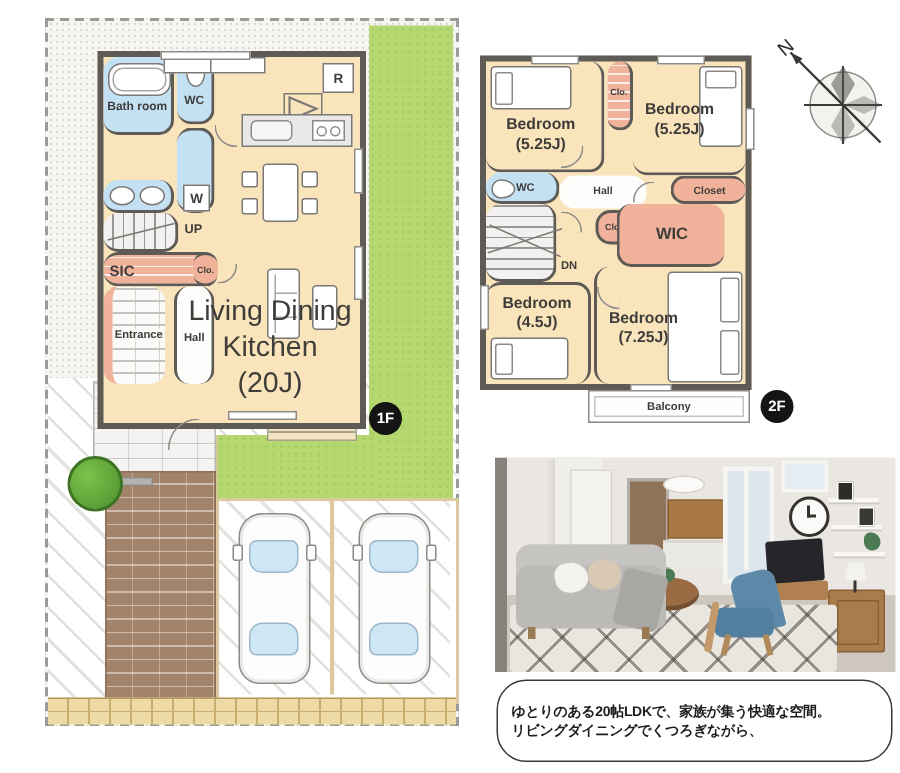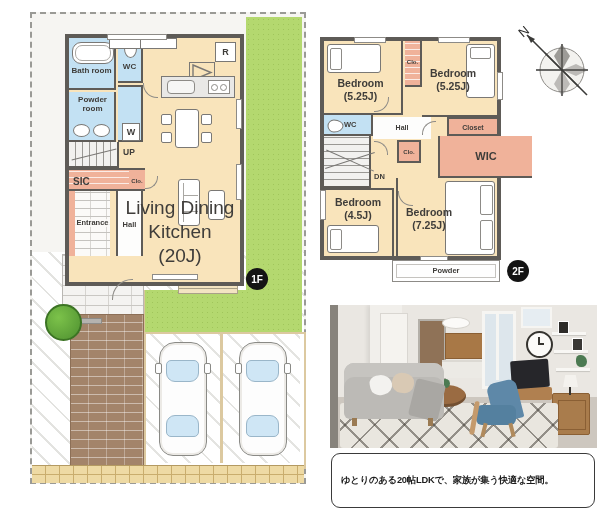--- a/index.html
+++ b/index.html
@@ -43,21 +43,21 @@
   .ws-front{top:17px;} .ws-rear{top:72px;border-radius:9px 9px 5px 5px;}
   .mirror{position:absolute;top:20px;width:5px;height:9px;background:#fdfdfd;border:1px solid #8a8a86;border-radius:2px;}
   .mir-l{left:-5px;} .mir-r{right:-5px;}
 
   .curb{left:0;top:451px;width:272px;height:17px;background:#eedaa4;border-top:1.5px solid #b49a62;
         background-image:repeating-linear-gradient(90deg,transparent 0 13px,#c9ad6d 13px 14px),
                          linear-gradient(0deg,transparent 48%,#c9ad6d 48%,#c9ad6d 52%,transparent 52%);}
 
   
   .house1{left:33px;top:20px;width:171px;height:244px;border:4px solid #5e5b57;background:#f9e4bb;}
-  .room{position:absolute;box-sizing:border-box;}
+  .room{position:absolute;box-sizing:border-box;border-radius:10px;}
   .blue{background:#c3e1f3;}
   .salmon{background:#f0b29a;}
   .wall-r{border-right:2px solid #5e5b57;} .wall-b{border-bottom:2px solid #5e5b57;}
   .wall-l{border-left:2px solid #5e5b57;} .wall-t{border-top:2px solid #5e5b57;}
   .lbl{font-size:8px;line-height:1.1;text-align:center;color:#3f3d3a;font-weight:600;}
   .brick-salmon{background-image:repeating-linear-gradient(0deg,transparent 0 5px,rgba(255,255,255,.75) 5px 6px);}
   .tile{background:#fbfaf8;
         background-image:repeating-linear-gradient(0deg,transparent 0 7px,#c5c3bf 7px 8px),
                          repeating-linear-gradient(90deg,transparent 0 15px,#d8d6d2 15px 16px);}
   .stairs{background:#f2f1ef;background-image:repeating-linear-gradient(90deg,transparent 0 6px,#9a9894 6px 7px);}
@@ -107,21 +107,21 @@
 
   
   .compass{left:515px;top:26px;width:82px;height:80px;}
 
   
   .photo{left:330px;top:305px;width:267px;height:143px;overflow:hidden;
          background:linear-gradient(180deg,#eae7e2 0 92px,#cdc7bf 92px 100%);}
   .p{position:absolute;}
 
   
-  .caption{left:331px;top:453px;width:264px;height:55px;background:#fff;border:1.5px solid #3a3a3a;border-radius:9px;
+  .caption{left:331px;top:453px;width:264px;height:55px;background:#fff;border:1.5px solid #3a3a3a;border-radius:20px;
            box-sizing:border-box;padding:6px 9px;display:flex;flex-direction:column;justify-content:center;}
   .caption div{font-size:9.3px;line-height:1.38;font-weight:600;color:#1d1d1d;letter-spacing:-0.2px;white-space:nowrap;}
 </style>
 </head>
 <body>
 
 <div class="page">
 
   <div class="abs site">
     <div class="abs hatch hatchzone"></div>
@@ -156,23 +156,20 @@
 
       <div class="room blue wall-r wall-b" style="left:0;top:0;width:47px;height:52px;">
         <div class="tub"></div>
         <div class="lbl" style="position:absolute;left:0;right:0;top:29px;">Bath room</div>
       </div>
       <div class="room blue wall-r wall-b" style="left:49px;top:0;width:25px;height:45px;">
         <div class="toilet" style="left:6px;top:4px;"></div>
         <div class="tank" style="left:5px;top:1px;"></div>
         <div class="lbl" style="position:absolute;left:0;right:0;top:25px;">WC</div>
       </div>
-      <div class="room blue wall-r" style="left:0;top:54px;width:47px;height:28px;">
-        <div class="lbl" style="position:absolute;left:2px;right:0;top:4px;">Powder room</div>
-      </div>
       <div class="room blue wall-r wall-b" style="left:0;top:82px;width:47px;height:22px;">
         <div class="sinkoval" style="left:4px;top:4px;"></div>
         <div class="sinkoval" style="left:24px;top:4px;"></div>
       </div>
       <div class="room blue wall-r wall-b wall-t" style="left:49px;top:47px;width:25px;height:57px;">
         <div class="wbox" style="left:4px;top:36px;">W</div>
       </div>
       <div class="room stairs wall-r wall-b" style="left:0;top:104px;width:50px;height:26px;">
         <div class="diag" style="left:2px;top:12px;width:46px;height:1.2px;transform:rotate(-14deg);"></div>
       </div>
@@ -259,21 +256,21 @@
       </div>
       <div class="room" style="left:49px;top:76px;width:58px;height:22px;background:#fdfdfc;">
         <div class="lbl" style="position:absolute;left:0;right:0;top:7px;font-size:7px;">Hall</div>
       </div>
       <div class="room salmon wall-l wall-b wall-t" style="left:123px;top:76px;width:50px;height:19px;">
         <div class="lbl" style="position:absolute;left:0;right:0;top:5px;font-size:7px;">Closet</div>
       </div>
       <div class="room salmon wall-r wall-b wall-t wall-l" style="left:73px;top:99px;width:24px;height:23px;">
         <div class="lbl" style="position:absolute;left:0;right:0;top:7px;font-size:6px;">Clo.</div>
       </div>
-      <div class="room salmon wall-l wall-b" style="left:114px;top:95px;width:94px;height:42px;">
+      <div class="room salmon wall-l wall-b" style="left:87px;top:95px;width:72px;height:42px;">
         <div class="lbl" style="position:absolute;left:0;right:0;top:14px;font-size:11px;">WIC</div>
       </div>
       <div class="room stairs2 wall-r wall-b" style="left:0;top:95px;width:47px;height:52px;">
         <div class="diag" style="left:0px;top:24px;width:52px;height:1.2px;transform:rotate(24deg);"></div>
         <div class="diag" style="left:0px;top:24px;width:52px;height:1.2px;transform:rotate(-18deg);"></div>
       </div>
       <div class="lbl" style="position:absolute;left:50px;top:132px;font-size:7.5px;">DN</div>
       <div class="room wall-r wall-t" style="left:0;top:147px;width:70px;height:68px;">
         <div class="bed" style="left:3px;bottom:3px;width:50px;height:26px;">
           <div class="pillow" style="left:2px;top:3px;width:10px;height:19px;"></div>
@@ -299,21 +296,21 @@
       <div class="arc" style="left:50px;top:100px;width:13px;height:13px;border-left:none;border-bottom:none;border-radius:0 13px 0 0;"></div>
       <div class="arc" style="left:74px;top:150px;width:14px;height:14px;border-right:none;border-top:none;border-radius:0 0 0 14px;"></div>
     </div>
 
     <div class="win" style="left:34px;top:7px;width:30px;height:4px;"></div>
     <div class="win" style="left:118px;top:7px;width:30px;height:4px;"></div>
     <div class="win" style="left:0px;top:160px;width:4px;height:28px;"></div>
     <div class="win" style="left:177px;top:42px;width:4px;height:26px;"></div>
     <div class="win" style="left:100px;top:226px;width:26px;height:4px;"></div>
     <div class="balcony">
-      <span class="lbl" style="font-size:7.5px;">Powder</span>
+      <span class="lbl" style="font-size:7.5px;">Balcony</span>
     </div>
   </div>
   <div class="abs badge" style="left:507px;top:260px;">2F</div>
 
   <div class="abs compass">
     <svg width="82" height="80" viewBox="0 0 82 80">
       <circle cx="47" cy="44" r="22" fill="#f3f2ef" stroke="#8d8b87" stroke-width="1"></circle>
       <line x1="47" y1="18" x2="47" y2="70" stroke="#3a3a38" stroke-width="1.4"></line>
       <line x1="21" y1="44" x2="73" y2="44" stroke="#3a3a38" stroke-width="1.4"></line>
       <line x1="30" y1="27" x2="64" y2="61" stroke="#3a3a38" stroke-width="1.2"></line>
@@ -372,15 +369,16 @@
       <div class="p" style="left:18px;top:0;width:30px;height:40px;background:#5e88a8;border-radius:8px 8px 2px 2px;transform:rotate(-14deg);"></div>
       <div class="p" style="left:4px;top:24px;width:40px;height:20px;background:#54809f;border-radius:6px;"></div>
       <div class="p" style="left:0px;top:20px;width:5px;height:34px;background:#c49a6c;transform:rotate(10deg);border-radius:3px;"></div>
       <div class="p" style="left:10px;top:42px;width:4px;height:14px;background:#b08a5c;transform:rotate(14deg);"></div>
       <div class="p" style="left:38px;top:42px;width:4px;height:14px;background:#b08a5c;transform:rotate(-14deg);"></div>
     </div>
   </div>
 
   <div class="abs caption">
     <div>ゆとりのある20帖LDKで、家族が集う快適な空間。</div>
+    <div>リビングダイニングでくつろぎながら、</div>
   </div>
 
 </div>
 
 </body></html>

